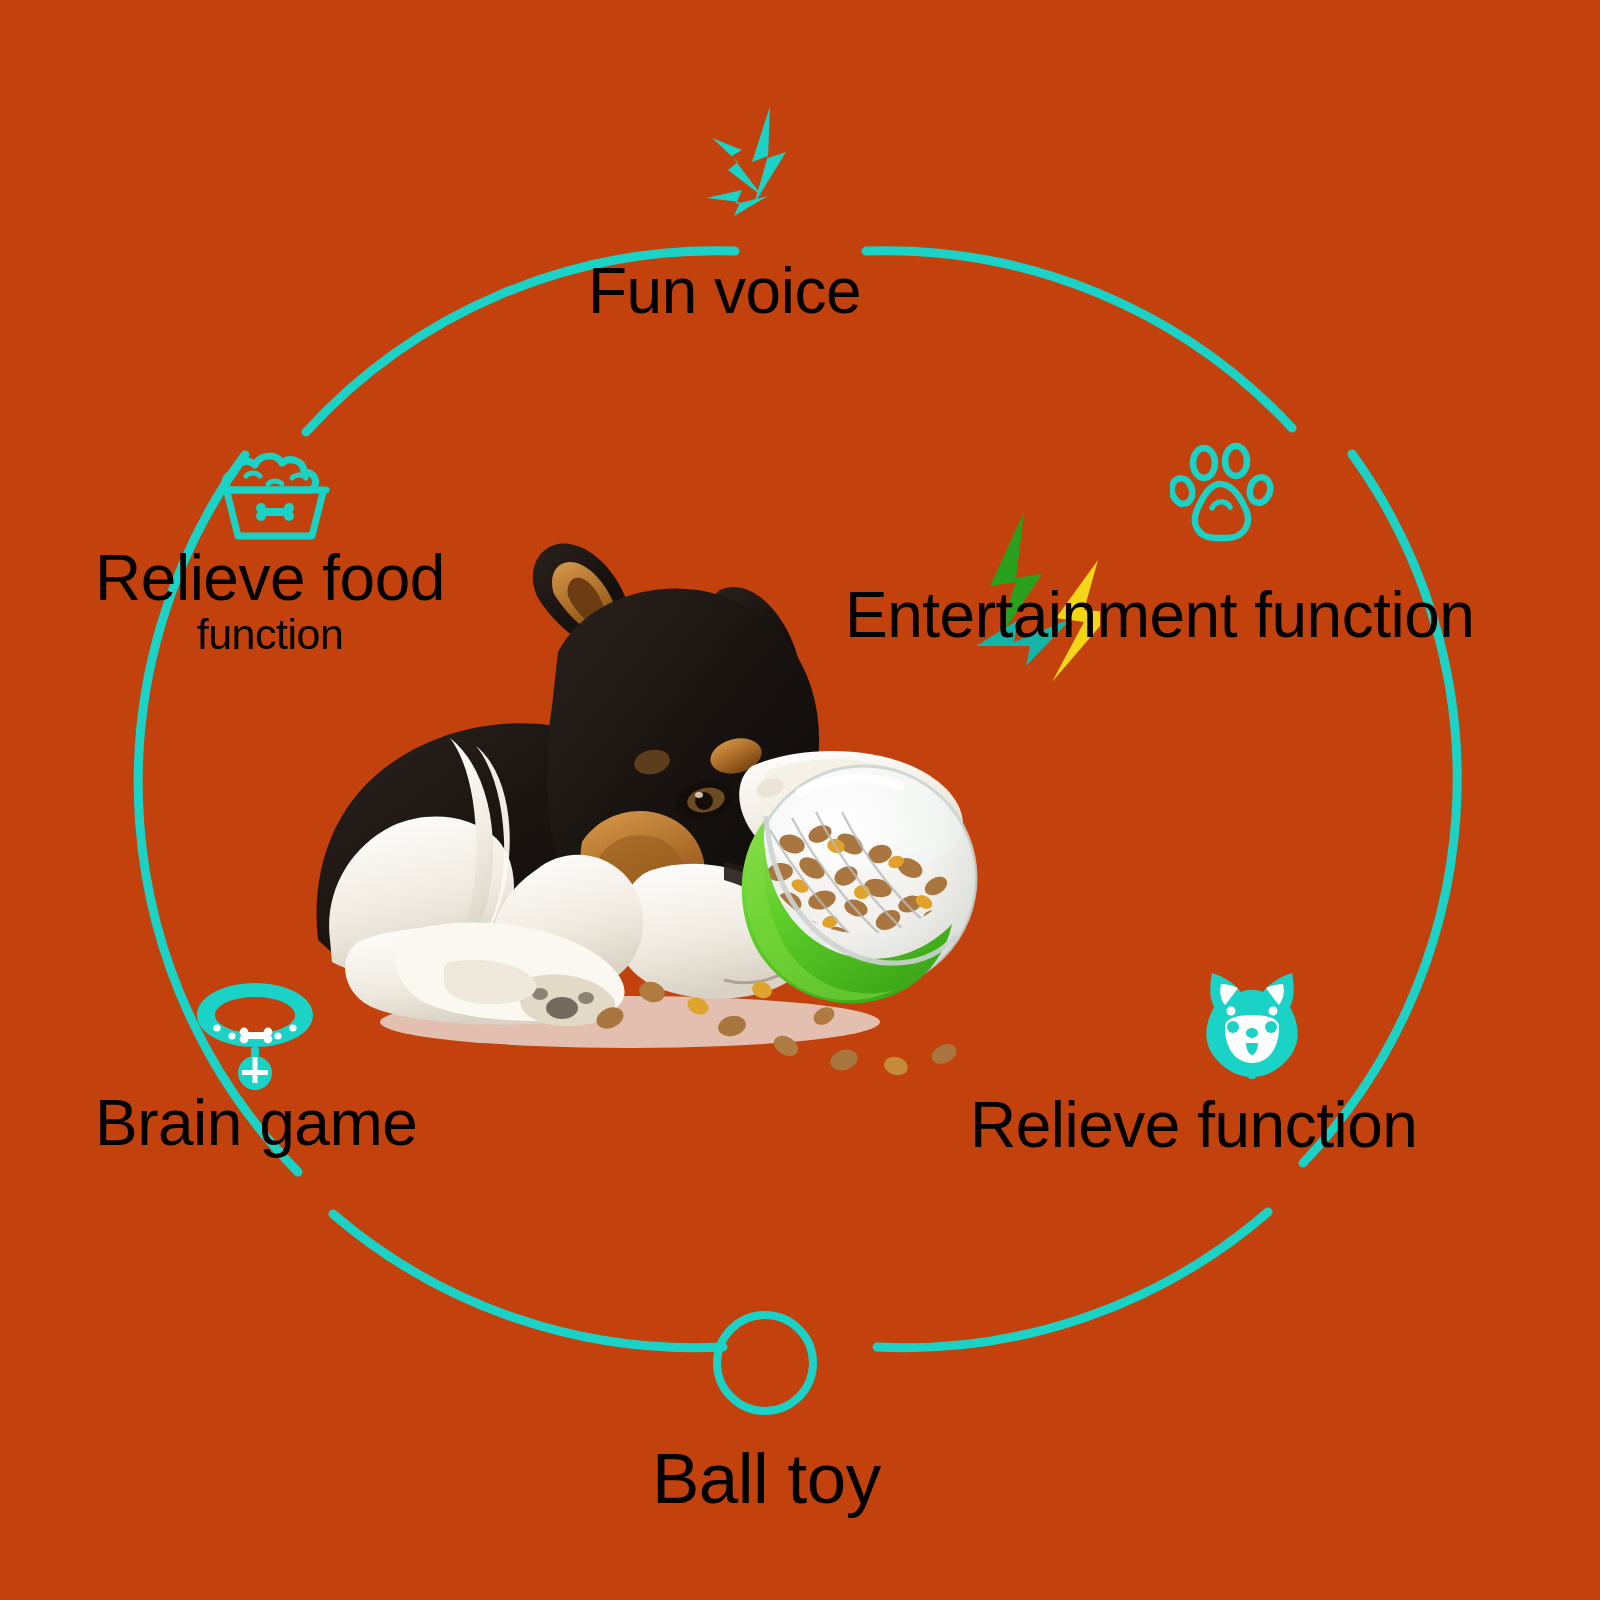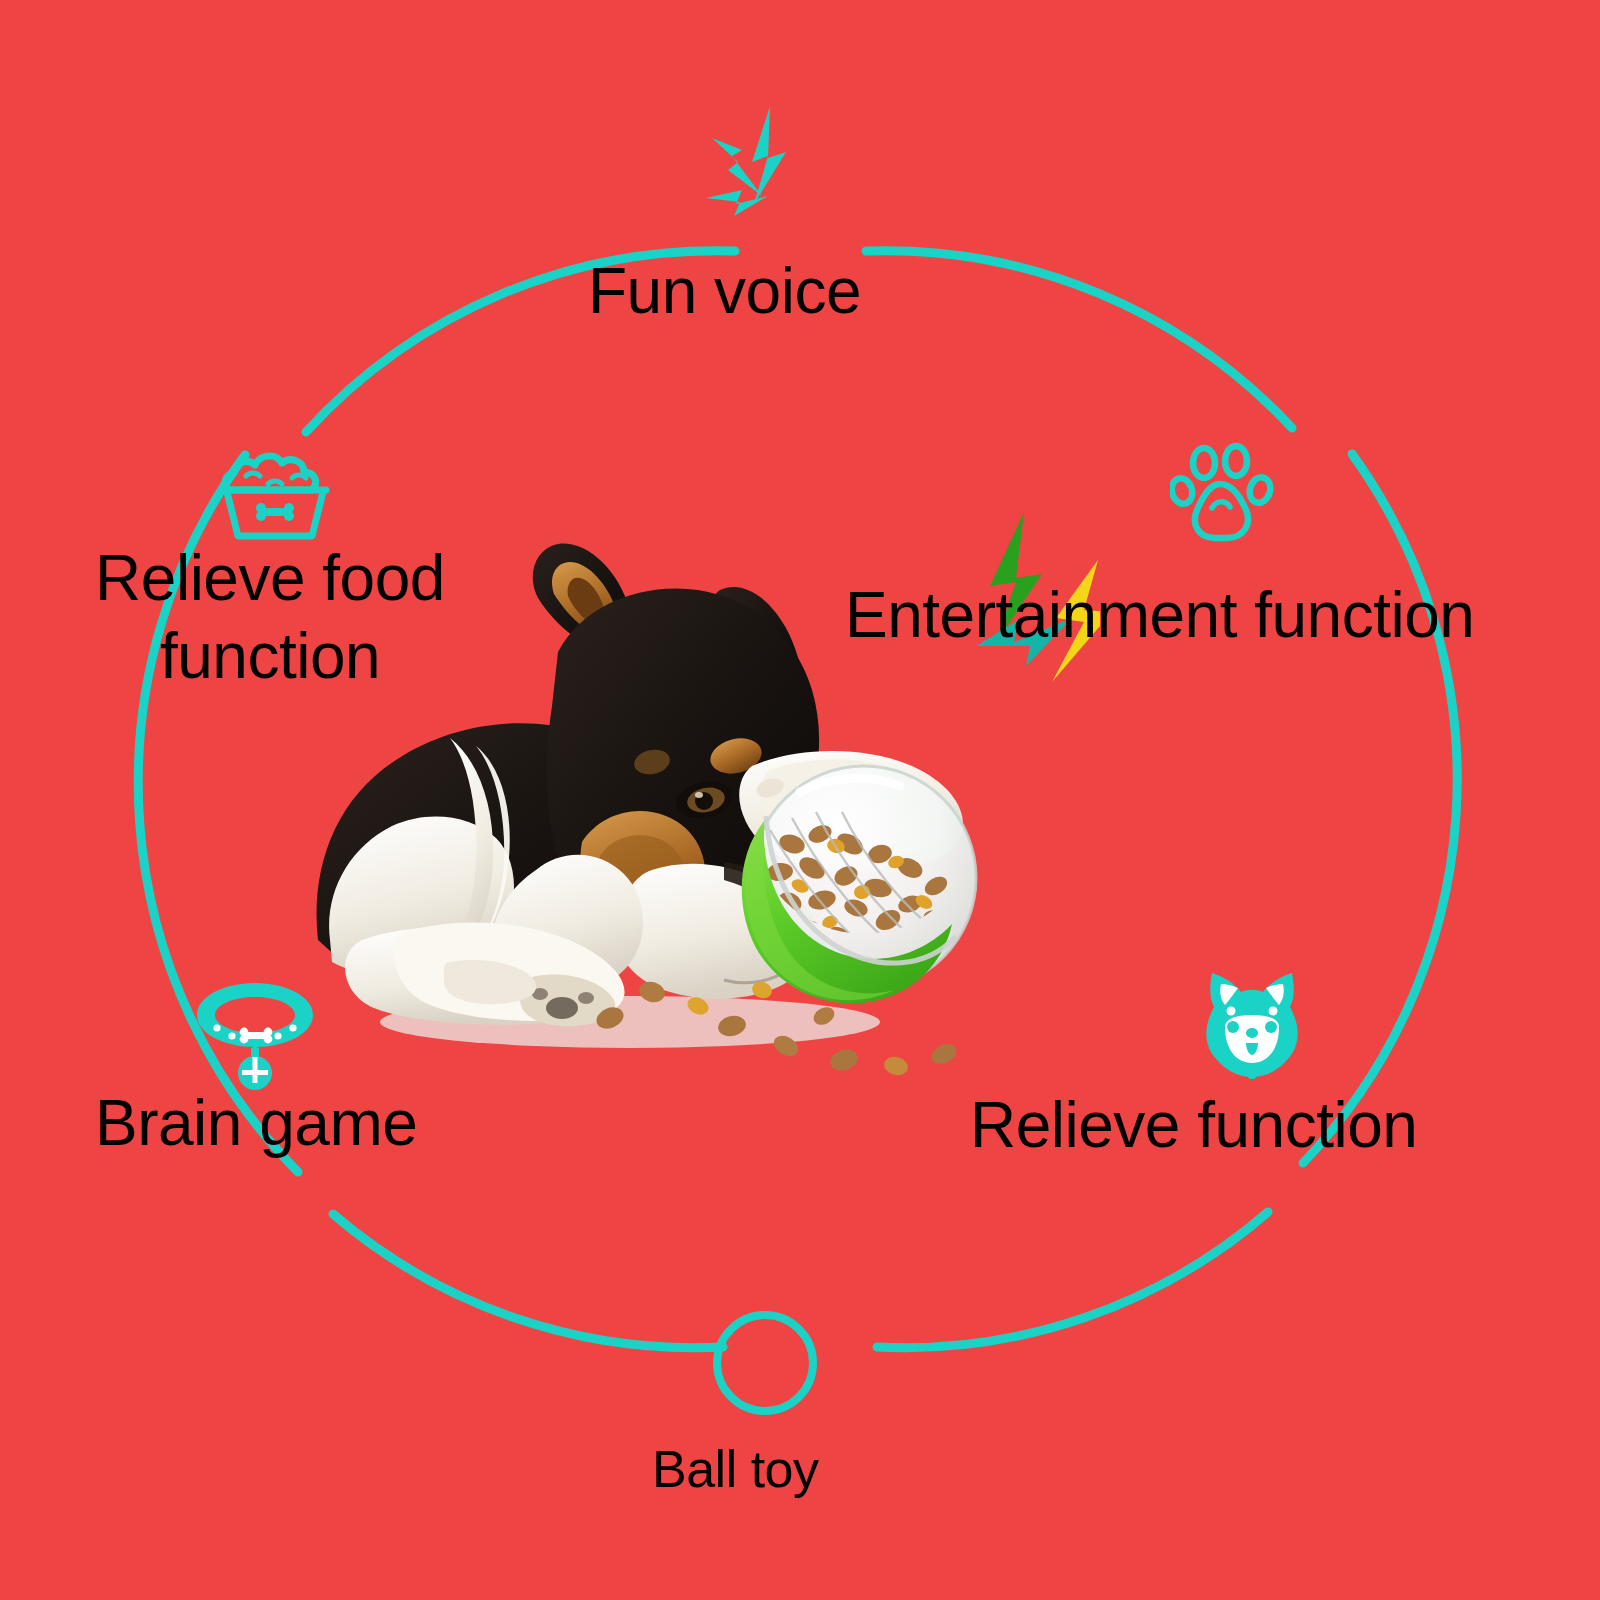--- a/index.html
+++ b/index.html
@@ -2,21 +2,21 @@
 <html><head>
 <meta charset="utf-8">
 <style>
   html,body{margin:0;padding:0;}
   body{
     width:1600px;height:1600px;
     background:#ffffff;
     font-family:"Liberation Sans", sans-serif;
     overflow:hidden;
   }
-  #stage{position:relative;width:1600px;height:1600px;background:#ef4444;overflow:hidden;}
+  #stage{position:relative;width:1600px;height:1600px;background:#c2410c;overflow:hidden;}
 
   
   .ring{position:absolute;left:0;top:0;width:1600px;height:1600px;pointer-events:none;}
 
   
   .icon{position:absolute;}
 
   
   .label{
     position:absolute;
@@ -362,22 +362,22 @@
       <circle cx="55" cy="55" r="48" fill="none" stroke="#1ad3c6" stroke-width="8"></circle>
     </svg>
   </div>
 
   <div class="label" style="left:588px;top:258px;font-size:64px;">Fun voice</div>
 
   <div class="label" style="left:845px;top:540px;font-size:64px;margin-top:42px;">Entertainment function</div>
 
   <div class="label" style="left:970px;top:1092px;font-size:64px;">Relieve function</div>
 
-  <div class="label" style="left:652px;top:1442px;font-size:52px;">Ball toy</div>
+  <div class="label" style="left:652px;top:1442px;font-size:71px;">Ball toy</div>
 
   <div class="label" style="left:95px;top:1090px;font-size:64px;">Brain game</div>
 
   <div style="position:absolute;left:60px;top:545px;width:420px;text-align:center;">
     <div class="label" style="position:relative;left:0;top:0;font-size:64px;line-height:1.04;">Relieve food</div>
-    <div class="label" style="position:relative;left:0;top:11px;font-size:64px;line-height:1.04;">function</div>
+    <div class="label" style="position:relative;left:0;top:0;font-size:43px;line-height:1.04;">function</div>
   </div>
 
 </div>
 
 </body></html>

